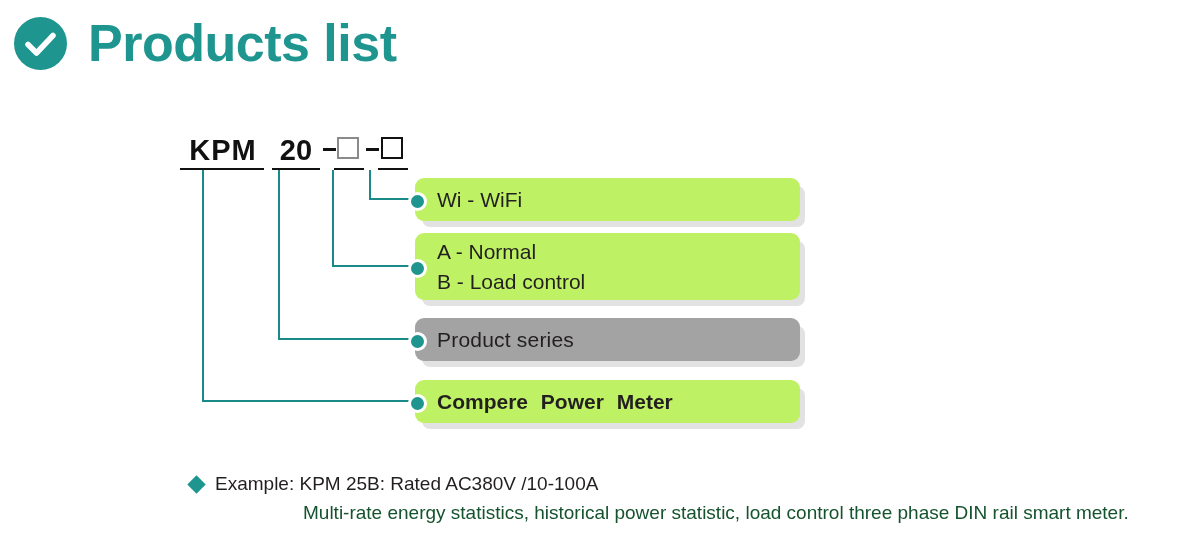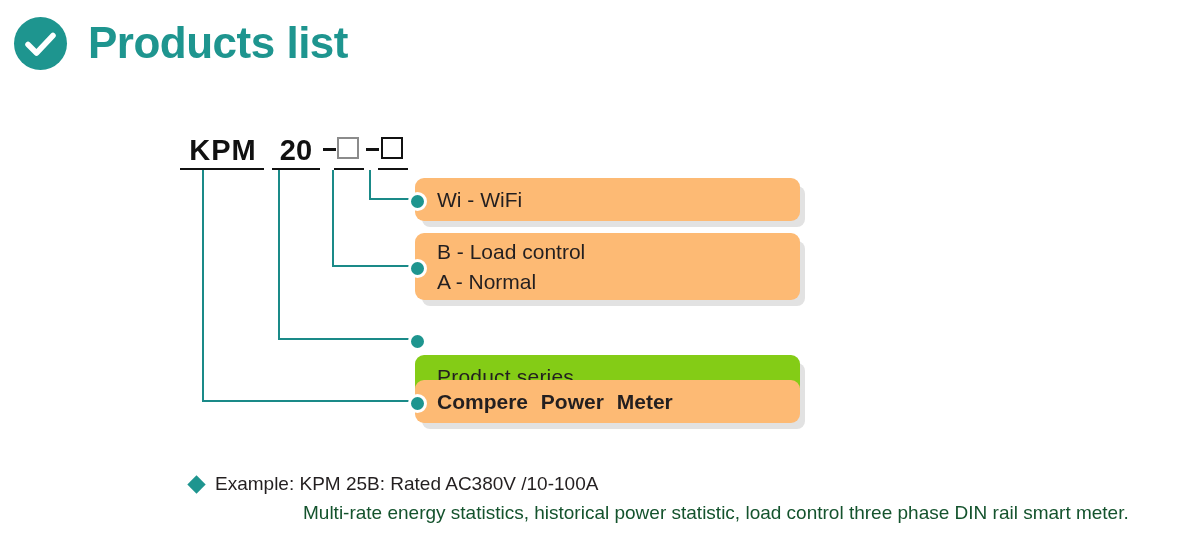--- a/index.html
+++ b/index.html
@@ -31,21 +31,21 @@
     width: 53px;
     height: 53px;
     border-radius: 50%;
     background: #1e958f;
   }
   #check-badge svg { display: block; }
   #page-title {
     position: absolute;
     left: 88px;
     top: 8px;
-    font-size: 44px;
+    font-size: 52px;
     font-weight: bold;
     color: #1e958f;
     letter-spacing: -0.5px;
     line-height: 70px;
     white-space: nowrap;
   }
 
   
   #code-row {
     position: absolute;
@@ -110,22 +110,22 @@
     left: 415px;
     width: 385px;
     border-radius: 9px;
     box-sizing: border-box;
     padding-left: 22px;
     display: flex;
     flex-direction: column;
     justify-content: center;
     box-shadow: 6px 7px 0 -1px #e2e2e2;
   }
-  .card.blue  { background: #fdba74; }
-  .card.mint  { background: #84cc16; margin-top: 37px; }
+  .card.blue  { background: #bef264; }
+  .card.mint  { background: #a3a3a3; }
   .card-line {
     font-size: 21px;
     line-height: 30px;
     color: #231f20;
     white-space: nowrap;
   }
   #card-wifi   { top: 178px; height: 43px; }
   #card-mode   { top: 233px; height: 67px; }
   #card-series { top: 318px; height: 43px; }
   #card-meter  { top: 380px; height: 43px; }
@@ -219,22 +219,22 @@
 
   <path d="M203 170 L203 401 L414 401" fill="none" stroke="#1a8a88" stroke-width="2"></path>
 </svg>
 
 <div class="card blue" id="card-wifi">
   <div class="card-line">Wi - WiFi</div>
 </div>
 <div class="dot" id="dot-wifi"></div>
 
 <div class="card blue" id="card-mode">
+  <div class="card-line">A - Normal</div>
   <div class="card-line">B - Load control</div>
-  <div class="card-line">A - Normal</div>
 </div>
 <div class="dot" id="dot-mode"></div>
 
 <div class="card mint" id="card-series">
   <div class="card-line">Product series</div>
 </div>
 <div class="dot" id="dot-series"></div>
 
 <div class="card blue" id="card-meter">
   <div class="card-line">Compere  Power  Meter</div>

